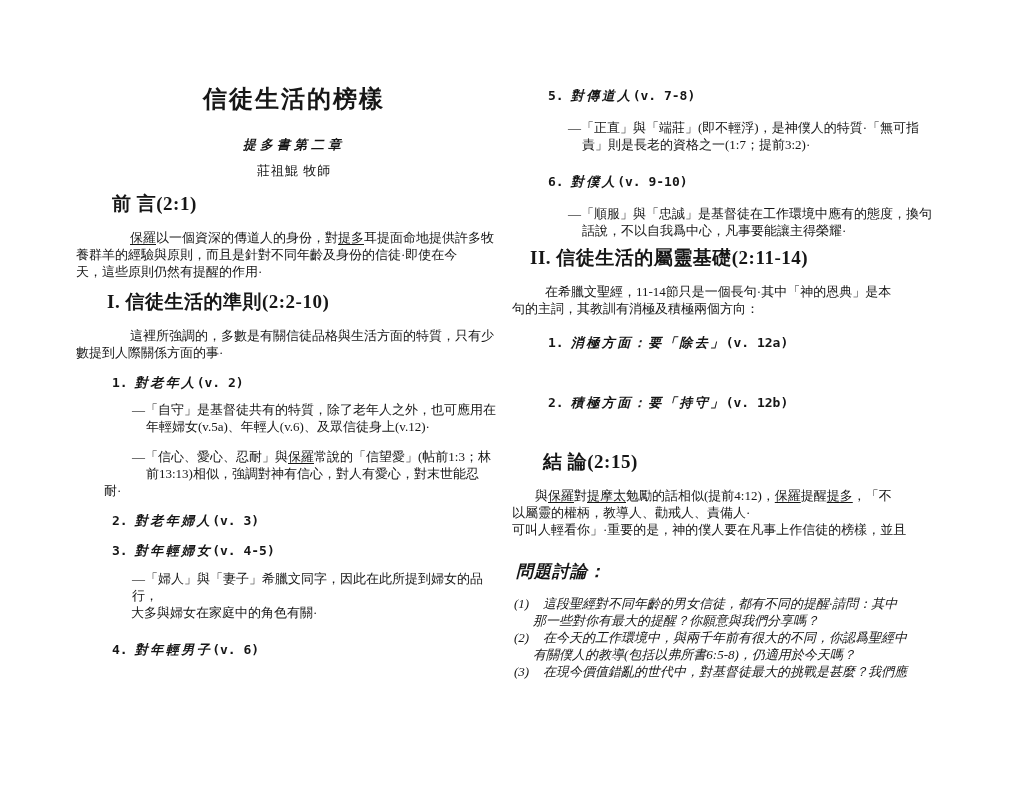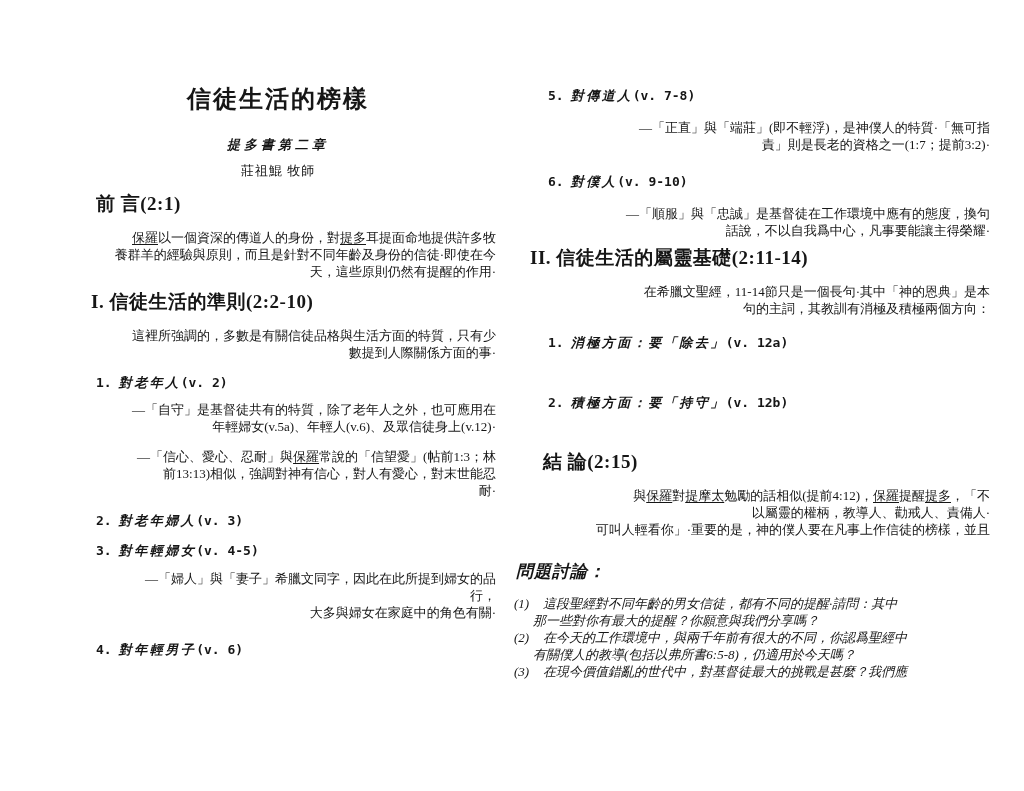--- a/index.html
+++ b/index.html
@@ -2,44 +2,44 @@
 <html><head>
 <meta charset="utf-8">
 <style>
   html,body{margin:0;padding:0;}
   body{
     width:1024px;height:791px;background:#ffffff;position:relative;overflow:hidden;
     font-family:"Liberation Serif","DejaVu Serif",serif;color:#161616;
     -webkit-font-smoothing:antialiased;
   }
   .col{position:absolute;}
-  .col-left{left:60px;top:84px;width:436px;}
+  .col-left{left:76px;top:84px;width:436px;}
   .col-right{left:512px;top:88px;width:478px;}
 
   .doc-title{margin:0;font-size:24px;line-height:30px;font-weight:bold;text-align:center;letter-spacing:2px;}
   .subtitle{margin-top:23px;font-size:13px;line-height:15px;font-weight:bold;font-style:italic;text-align:center;letter-spacing:4px;}
   .author{margin-top:11px;font-size:13px;line-height:16px;text-align:center;letter-spacing:1px;}
 
   h2{margin:15px;font-size:19px;line-height:21px;font-weight:bold;letter-spacing:0.5px;}
   .h-pre{margin-top:14px;padding-left:21px;}
   .h-one{margin-top:11px;padding-left:16px;}
   .h-two{margin-top:8px;padding-left:3px;}
   .h-concl{margin-top:40px;padding-left:16px;}
 
-  .para{margin:0;text-align:right;}
+  .para{margin:0;}
   .line{font-size:13px;line-height:17px;white-space:nowrap;}
   .u{text-decoration:underline;text-underline-offset:2px;}
 
   .ind54{margin-left:54px;}
   .ind33{margin-left:33px;}
   .ind23{margin-left:23px;}
   .x28{margin-left:28px;}
   .x56{margin-left:56px;}
   .x70{margin-left:70px;}
-  .x71{margin-left:39px;}
+  .x71{margin-left:55px;}
   .qx31{margin-left:31px;}
   .qx21{margin-left:21px;}
 
   .para-intro{margin-top:12px;}
   .para-one{margin-top:14px;}
   .l-item1{margin-top:14px;}
   .l-d1{margin-top:10px;}
   .l-d2{margin-top:13px;}
   .l-item2{margin-top:14px;}
   .l-d3{margin-top:11px;}

